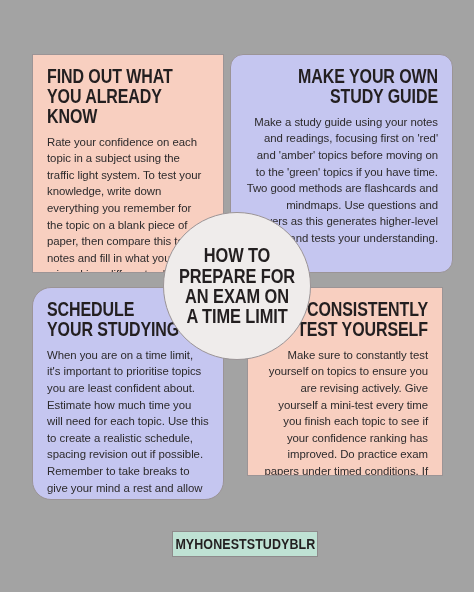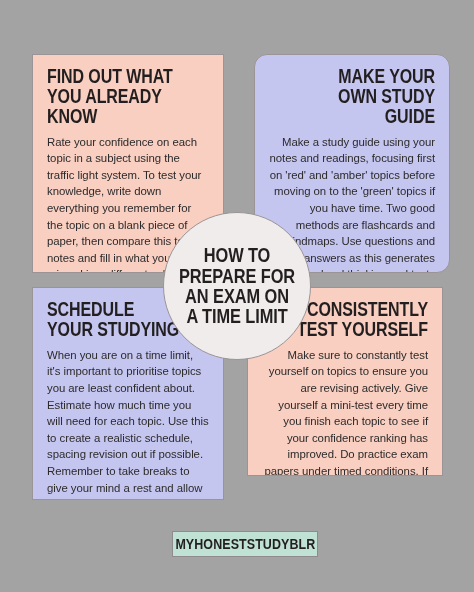--- a/index.html
+++ b/index.html
@@ -53,22 +53,22 @@
     line-height: 1.455;
     color: #2c2a2b;
     margin: 0;
     letter-spacing: -0.05px;
   }
   .card-body.align-left  { text-align: left; }
   .card-body.align-right { text-align: right; }
 
   
   #card-1 { left: 32px;  top: 54px;  width: 192px; height: 219px; background: #f8cfc0; }
-  #card-2 { left: 254px; top: 54px;  width: 196px; height: 219px; background: #c5c6f0; border-radius: 13px; }
-  #card-3 { left: 32px;  top: 287px; width: 192px; height: 213px; background: #c5c6f0; }
+  #card-2 { left: 230px; top: 54px;  width: 223px; height: 219px; background: #c5c6f0; border-radius: 13px; }
+  #card-3 { left: 32px;  top: 287px; width: 192px; height: 213px; background: #c5c6f0; border-radius: 19px; }
   #card-4 { left: 247px; top: 287px; width: 196px; height: 189px; background: #f8cfc0; }
 
   
   #center-circle {
     position: absolute;
     left: 163px;
     top: 212px;
     width: 148px;
     height: 148px;
     border-radius: 50%;

